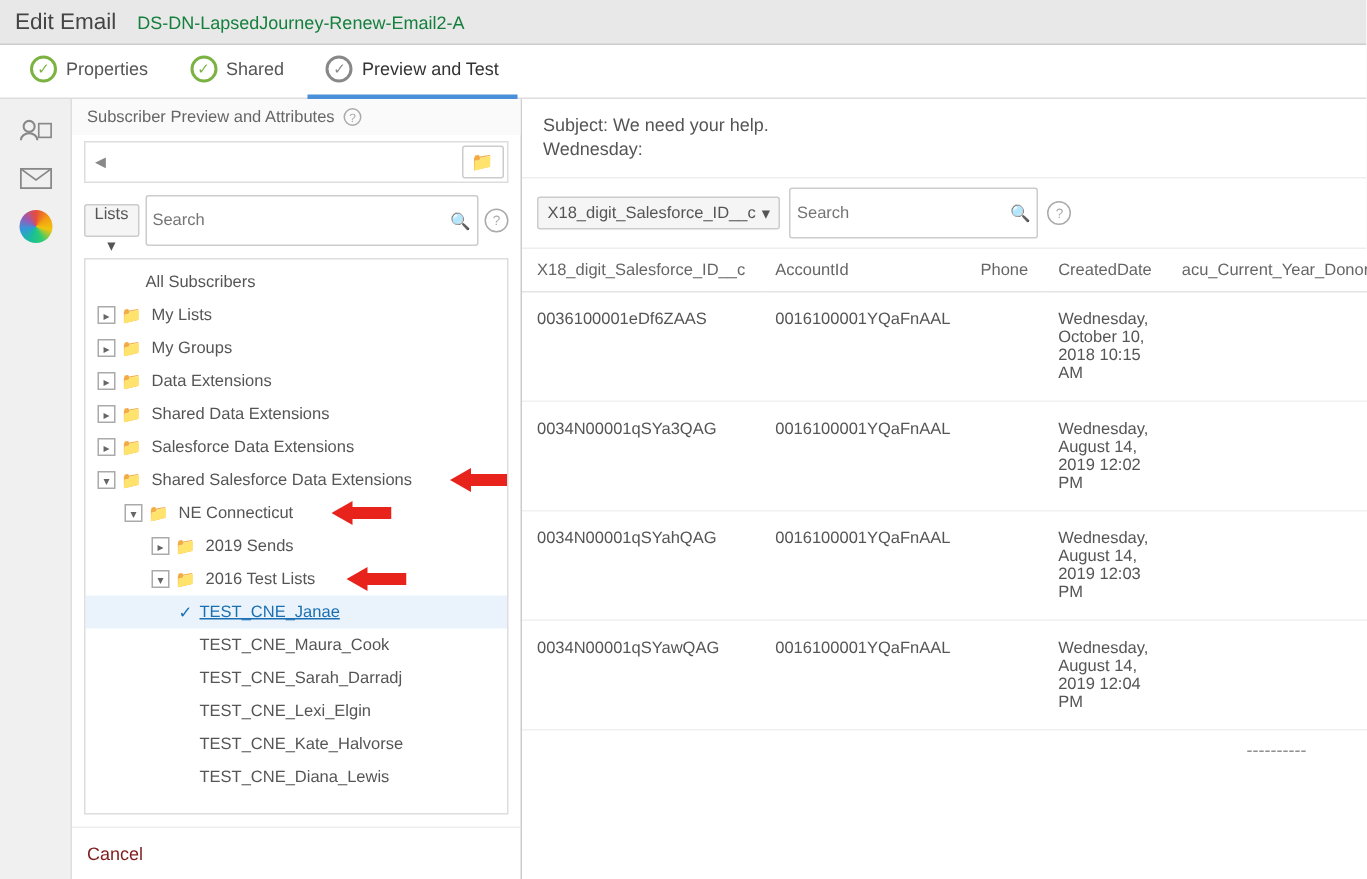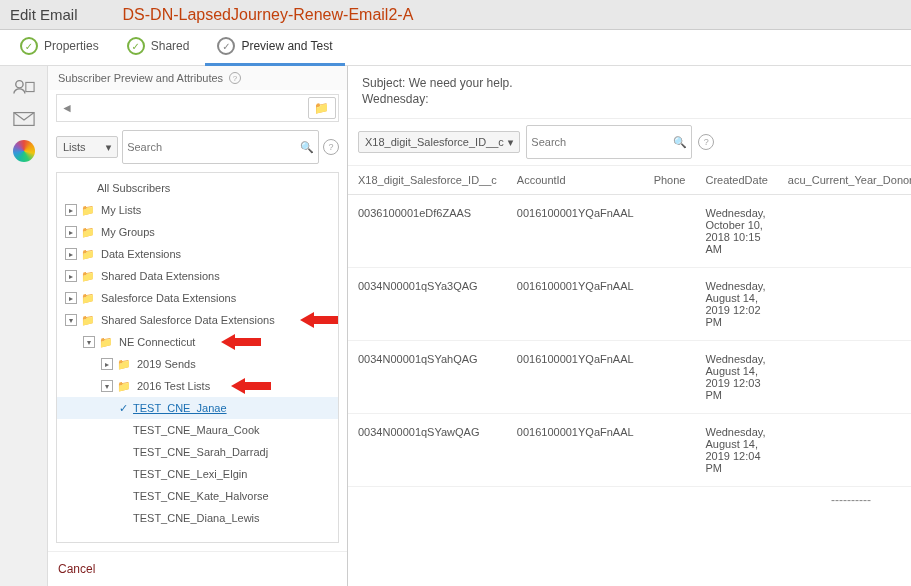--- a/index.html
+++ b/index.html
@@ -1,36 +1,36 @@
 <!DOCTYPE html>
 <html><head>
 <meta charset="utf-8">
 <style>
 * { margin:0; padding:0; box-sizing:border-box; font-family: Arial, sans-serif; }
 body { background:#f5f5f5; overflow:hidden; font-size:12px; color:#333; }
 .app { width:911px; height:586px; background:#fafafa; position:relative; overflow:hidden; }
-.titlebar { height:30px; background:#e8e8e8; display:flex; align-items:center; padding:0 10px; border-bottom:1px solid #ccc;gap:31px; }
+.titlebar { height:30px; background:#e8e8e8; display:flex; align-items:center; padding:0 10px; border-bottom:1px solid #ccc; }
 .titlebar .lbl { font-size:15px; color:#444; font-weight:400; }
-.titlebar .ename { font-size:16px; color:#c2410c; margin-left:14px; }
+.titlebar .ename { font-size:12px; color:#15803d; margin-left:14px; }
 .tabs { height:36px; background:#fff; display:flex; align-items:center; padding:0 8px; gap:4px; border-bottom:1px solid #ddd; }
 .tab { display:flex; align-items:center; gap:6px; padding:0 12px; height:36px; font-size:12px; color:#555; border-bottom:3px solid transparent; }
 .tab.active { border-bottom-color:#4a90d9; color:#333; }
 .tab .tcirc { width:18px; height:18px; border-radius:50%; border:2px solid #7bb342; display:inline-flex; align-items:center; justify-content:center; font-size:10px; color:#7bb342; }
 .tab.active .tcirc { border-color:#888; color:#888; }
 .workspace { display:flex; height:calc(100% - 66px); }
 .leftstrip { width:48px; background:#f0f0f0; border-right:1px solid #ddd; display:flex; flex-direction:column; align-items:center; padding-top:10px; gap:10px; }
 .leftstrip .icn { width:26px; height:22px; display:flex; align-items:center; justify-content:center; color:#888; font-size:14px; }
 .panel { flex:0 0 300px; background:#fff; border-right:1px solid #ccc; display:flex; flex-direction:column; min-width:0; }
 .panel-head { height:24px; display:flex; align-items:center; padding:0 10px; background:#fafafa; font-size:11px; color:#666; gap:6px; }
 .panel-head .q { width:12px;height:12px;border:1px solid #aaa;border-radius:50%;display:inline-flex;align-items:center;justify-content:center;font-size:8px;color:#aaa; }
 .pathbar { height:28px; border:1px solid #ddd; margin:4px 8px; display:flex; align-items:center; justify-content:space-between; }
 .pathbar .arrow-l { width:20px; text-align:center; color:#888; }
 .pathbar .folderbtn { width:28px; height:22px; border:1px solid #ccc; border-radius:2px; display:flex; align-items:center; justify-content:center; margin-right:2px; color:#1a6fb3; }
 .filterrow { display:flex; align-items:center; padding:4px 8px 8px; gap:4px; }
-.listsbtn { height:22px; border:1px solid #ccc; border-radius:2px; padding:0 6px; font-size:11px; color:#555; display:flex; align-items:center; gap:20px; background:#f5f5f5; }
+.listsbtn { height:22px; border:1px solid #ccc; border-radius:2px; padding:0 6px; font-size:11px; color:#555; display:flex; align-items:center; gap:8px; background:#f5f5f5;flex-direction:column; }
 .searchbox { flex:1; height:22px; border:1px solid #ccc; border-radius:2px; display:flex; align-items:center; padding:16px 4px; background:#fff; }
 .searchbox input { border:none; outline:none; flex:1; font-size:11px; background:transparent; }
 .searchbox .mag { width:14px; color:#999; font-size:11px; }
 .qmark { width:16px;height:16px;border:1px solid #aaa;border-radius:50%;display:inline-flex;align-items:center;justify-content:center;font-size:9px;color:#aaa; }
 .tree-wrap { flex:1; overflow:auto; border:1px solid #ddd; margin:0 8px 8px; position:relative; }
 .tree { padding:4px 0 4px 0; font-size:11px; color:#555; }
 .tree-row { display:flex; align-items:center; height:22px; padding-left:8px; white-space:nowrap; position:relative; }
 .tree-row .expander { width:12px;height:12px;border:1px solid #aaa; display:inline-flex;align-items:center;justify-content:center;font-size:8px;color:#666;margin-right:4px; }
 .tree-row .spacer { width:16px; display:inline-block; }
 .tree-row .fico { width:16px; color:#aaa; margin-right:4px; font-size:11px; }

